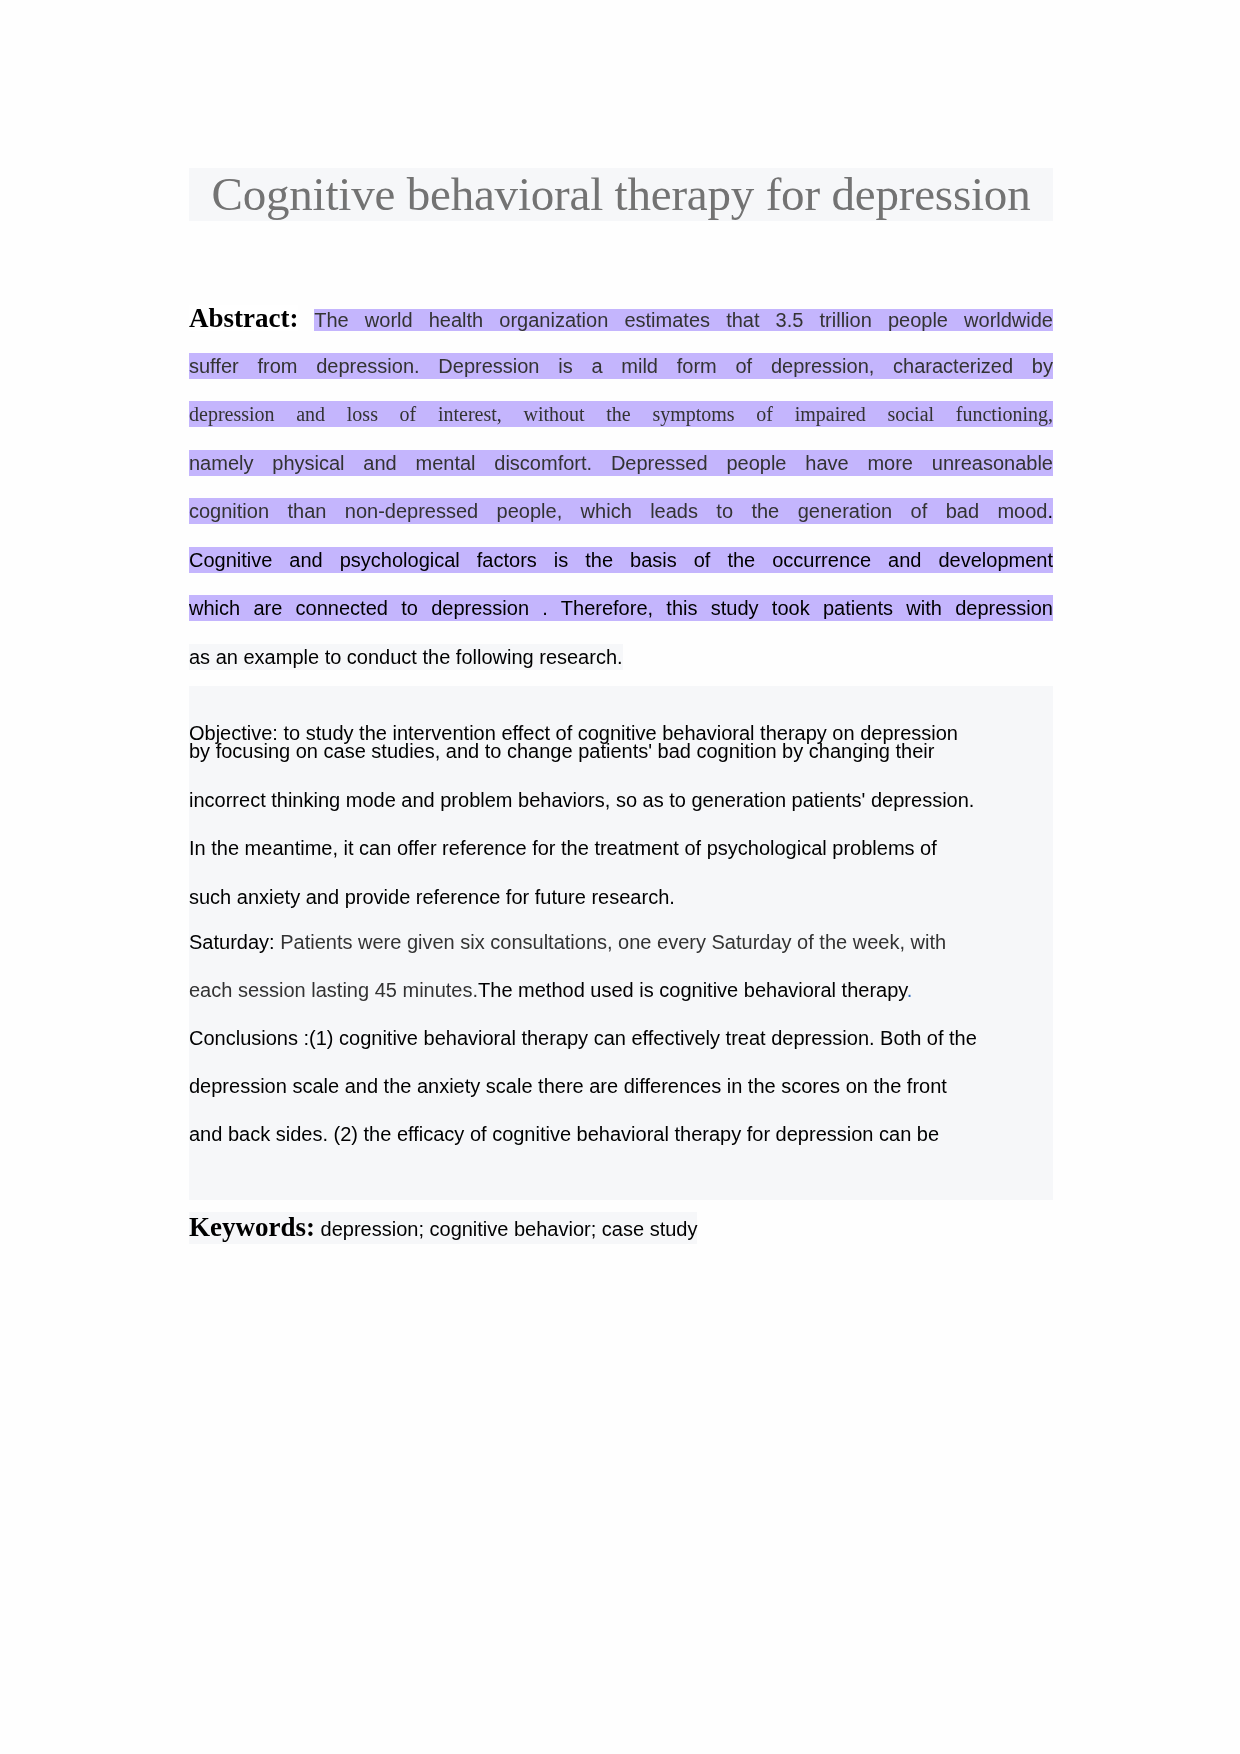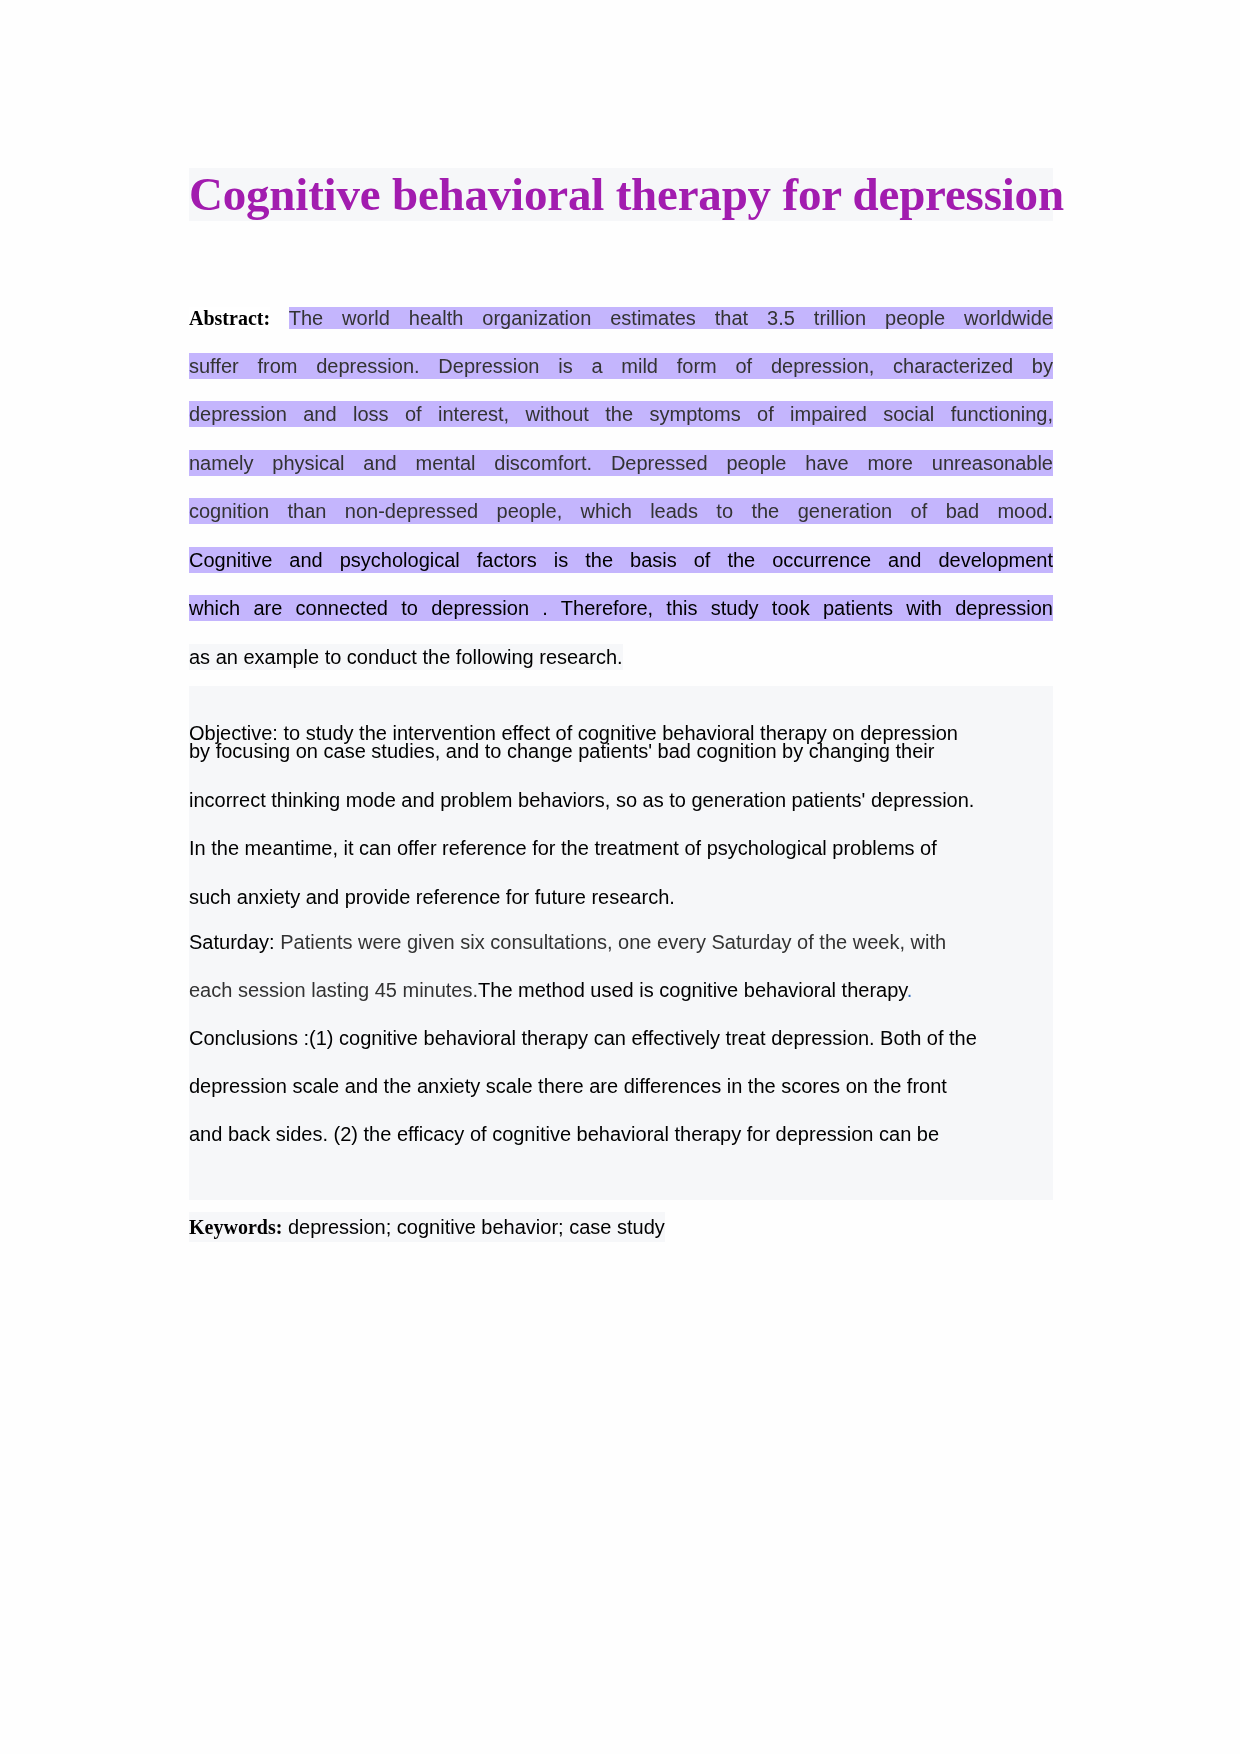--- a/index.html
+++ b/index.html
@@ -1,57 +1,57 @@
 <!DOCTYPE html>
 <html><head>
 <meta charset="utf-8">
 <style>
   html, body { margin: 0; padding: 0; background: #ffffff; }
   body { width: 1240px; height: 1754px; position: relative; overflow: hidden; }
   .page { position: absolute; left: 0; top: 0; width: 1240px; height: 1754px; background: #fefefe; }
   .title {
     position: absolute; left: 189px; top: 168px; width: 864px; height: 53px;
     background: #f6f7f9;
-    font-family: "Liberation Serif", "DejaVu Serif", serif; font-weight: bold;
-    font-size: 47px; line-height: 53px; color: #a21caf; text-align: center;
+    font-family: "Liberation Serif", "DejaVu Serif", serif; font-weight: normal;
+    font-size: 47px; line-height: 53px; color: #737373; text-align: center;
     white-space: nowrap; letter-spacing: -0.2px;
   }
   .line {
     position: absolute; left: 189px; width: 864px; height: 26px;
     font-family: "Liberation Sans", "DejaVu Sans", sans-serif;
     font-size: 20px; line-height: 26px; white-space: nowrap;
   }
   .just { text-align: justify; text-align-last: justify; white-space: normal; overflow: hidden; }
   .hl { background: #c4b5fd; }
   .gray { color: #333333; }
   .black { color: #000000; }
   .blue { color: #2f6fc4; }
   .lbl-serif {
     font-family: "Liberation Serif", "DejaVu Serif", serif; font-weight: bold;
-    font-size: 20px; color: #000; background: #ffffff; margin-top: 22px;
+    font-size: 27px; color: #000; background: #ffffff; margin-top: 22px;
   }
   .shaded-block {
     position: absolute; left: 189px; top: 686px; width: 864px; height: 514px;
     background: #f6f7f9;
   }
   .inline-hl { background: #f6f7f9; display: inline-block; }
 </style>
 </head>
 <body>
 
 <div class="page">
 
   <div class="title">Cognitive behavioral therapy for depression</div>
 
   <div class="line just gray" style="top:305px;">
     <span class="lbl-serif">Abstract:</span>
     <span class="hl">The world health organization estimates that 3.5 trillion people worldwide</span>
   </div>
   <div class="line just gray hl" style="top:353px;">suffer from depression. Depression is a mild form of depression, characterized by</div>
-  <div class="line just gray hl" style="top:401px;">depression and loss of interest, without the symptoms of impaired social functioning,</div>
+  <div class="line just gray hl" style="top:401px;font-family:Liberation Serif, serif;">depression and loss of interest, without the symptoms of impaired social functioning,</div>
   <div class="line just gray hl" style="top:450px;">namely physical and mental discomfort. Depressed people have more unreasonable</div>
   <div class="line just gray hl" style="top:498px;">
     <span>cognition than non-depressed people, which leads to the generation of bad mood</span><span class="black">.</span>
   </div>
   <div class="line just black hl" style="top:547px;">Cognitive and psychological factors is the basis of the occurrence and development</div>
   <div class="line just black hl" style="top:595px;">which are connected to depression . Therefore, this study took patients with depression</div>
   <div class="line black" style="top:644px;">
     <span class="inline-hl">as an example to conduct the following research.</span>
   </div>
 

